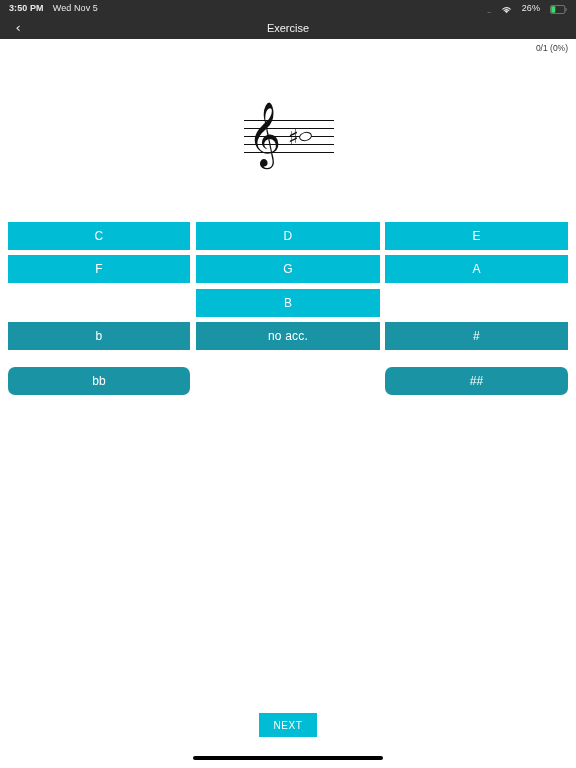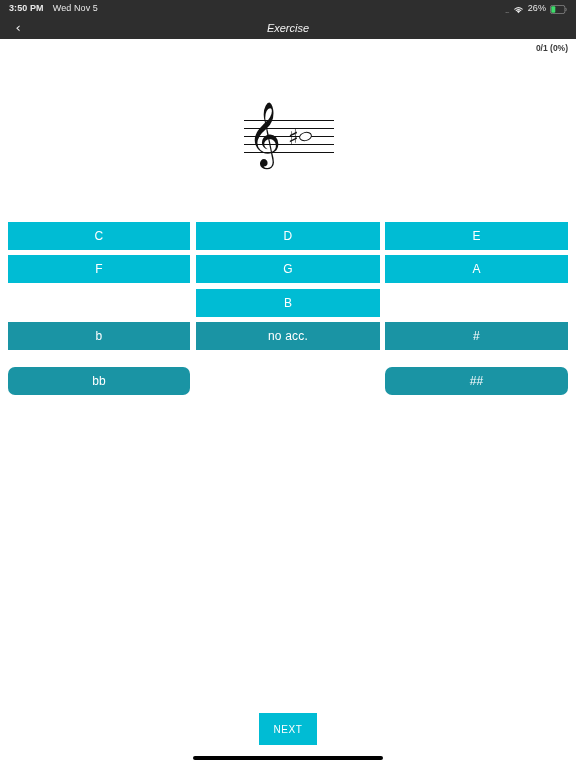--- a/index.html
+++ b/index.html
@@ -13,21 +13,21 @@
   #app { position:relative; width:576px; height:768px; background:#fff; }
 
   
   .statusbar{
     position:absolute; top:0; left:0; width:576px; height:16px;
     background:#2e2e2e; color:#e8e8e8;
     display:flex; align-items:center;
     font-size:9px; letter-spacing:.1px;
   }
   .sb-left{ display:flex; align-items:center; gap:9px; padding-left:9px; }
-  .sb-right{ margin-left:auto; display:flex; align-items:center; gap:4px; padding-right:9px; }
+  .sb-right{ margin-left:auto; display:flex; align-items:center; gap:10px; padding-right:9px; }
   .sb-time{ font-weight:600; font-size:9px; }
   .sb-date{ font-weight:400; font-size:9px; }
   .sb-dots{ letter-spacing:-1px; font-size:7px; color:#8a8a8a; position:relative; top:2px; }
   .sb-wifi{ display:inline-block; width:11px; height:9px; position:relative; top:1px; }
   .sb-batt-text{ font-size:9px; }
   .sb-batt{ display:inline-block; width:17px; height:9px; position:relative; top:1px; }
 
   
   .navbar{
     position:absolute; top:16px; left:0; width:576px; height:23px;
@@ -35,34 +35,34 @@
   }
   .nav-back{
     position:absolute; left:6px; top:0; height:23px; width:24px;
     display:flex; align-items:center; justify-content:center;
     font-size:13px; line-height:1; color:#f2f2f2; cursor:pointer;
     font-family:"DejaVu Sans", sans-serif;
   }
   .nav-title{
     position:absolute; left:0; top:0; width:576px; height:23px;
     display:flex; align-items:center; justify-content:center;
-    font-size:11px; color:#f2f2f2;font-style:italic;
+    font-size:11px; color:#f2f2f2;
   }
 
   
   .question{
     position:absolute; top:42px; left:0; width:576px;
     text-align:center; color:#1a1a1a;
     font-size:10.5px; line-height:13px;
   }
   .question .q-line{ display:block; }
 
   .score{
     position:absolute; top:43px; right:8px;
-    font-size:8.5px; color:#3a3a3a;font-weight:bold;
+    font-size:8.5px; color:#3a3a3a;
   }
 
   
   .staff-wrap{
     position:absolute; top:108px; left:0; width:576px; height:80px;
   }
   .staff{
     position:absolute; left:244px; top:12px; width:90px; height:36px;
   }
   .staff .line{
@@ -109,21 +109,21 @@
 
   .row1{ top:0px; }
   .row2{ top:33px; }
   .row3{ top:67px; }
   .row4{ top:100px; }
   .row5{ top:145px;border-radius:7px; }
 
   
   .next-btn{
     position:absolute; left:259px; top:713px;
-    width:58px; height:32px;
+    width:58px; height:24px;
     background:#00bcd4; color:#fff;
     display:flex; align-items:center; justify-content:center;
     font-size:10px; letter-spacing:.6px; font-weight:400;
     cursor:pointer; user-select:none;
   }
 
   
   .home-ind{
     position:absolute; left:50%; transform:translateX(-50%);
     bottom:8px; width:190px; height:4px;

